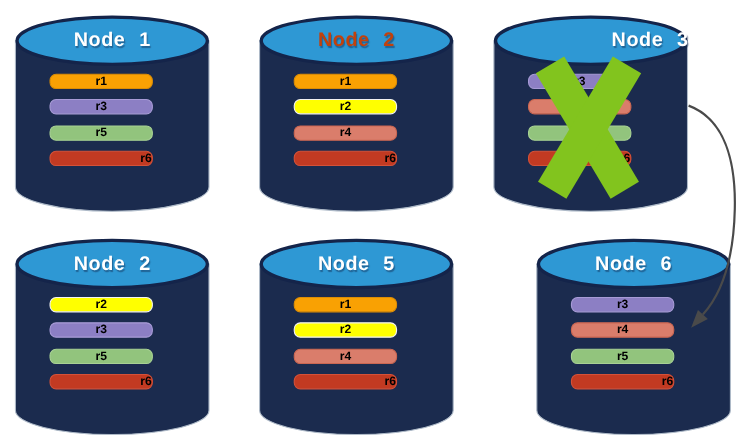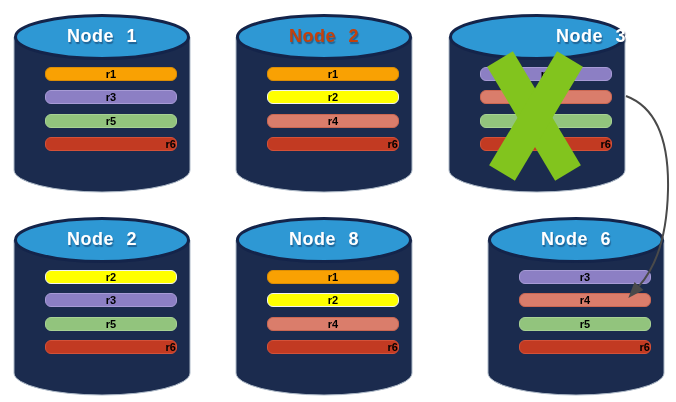--- a/index.html
+++ b/index.html
@@ -10,21 +10,21 @@
   .node .cyl { position:absolute; left:0; top:0; width:178px; height:180px; }
 
   .node .title {
     position:absolute; top:13px; left:0; width:100%;
     text-align:center; font-size:18px; font-weight:bold;
     word-spacing:7px; letter-spacing:0.5px;
     text-shadow:1px 2px 1px rgba(16,36,74,0.45);
   }
 
   .bar {
-    position:absolute; left:32px; width:132px; height:14px;
+    position:absolute; left:32px; width:94px; height:14px;
     box-sizing:border-box; border:1px solid transparent; border-radius:6px;
     font-size:11px; font-weight:bold; line-height:12px; text-align:center;
   }
   .bar.b1 { top:54px; }
   .bar.b2 { top:77px; }
   .bar.b3 { top:101px; }
   .bar.b4 { top:124px;text-align:right; }
 
   .n1 { left:13px;  top:13px; }
   .n2 { left:235px; top:13px; }
@@ -91,21 +91,21 @@
     <div class="bar b2" style="background-color: rgb(140, 127, 196); border-color: rgb(167, 155, 214); color: rgb(0, 0, 0);">r3</div>
     <div class="bar b3" style="background-color: rgb(146, 196, 125); border-color: rgb(168, 210, 148); color: rgb(0, 0, 0);">r5</div>
     <div class="bar b4" style="background-color: rgb(194, 58, 34); border-color: rgb(212, 81, 56); color: rgb(0, 0, 0);">r6</div>
   </div>
 
   <div class="node n5">
     <svg class="cyl" viewBox="0 0 178 180">
       <path d="M1,24 L1,157 A88,22 0 0 0 177,157 L177,24 Z" stroke-width="1" fill="#1B2B4E" stroke="#AEBAC8"></path>
       <ellipse cx="89" cy="24" rx="86.5" ry="21.5" stroke-width="3" fill="#2E98D4" stroke="#14244A"></ellipse>
     </svg>
-    <div class="title" style="color: rgb(255, 255, 255);">Node 8</div>
+    <div class="title" style="color: rgb(255, 255, 255);">Node 5</div>
     <div class="bar b1" style="background-color: rgb(249, 161, 3); border-color: rgb(219, 141, 5); color: rgb(0, 0, 0);">r1</div>
     <div class="bar b2" style="background-color: rgb(255, 255, 0); border-color: rgb(242, 242, 242); color: rgb(0, 0, 0);">r2</div>
     <div class="bar b3" style="background-color: rgb(218, 125, 107); border-color: rgb(203, 103, 82); color: rgb(0, 0, 0);">r4</div>
     <div class="bar b4" style="background-color: rgb(194, 58, 34); border-color: rgb(212, 81, 56); color: rgb(0, 0, 0);">r6</div>
   </div>
 
   <div class="node n6">
     <svg class="cyl" viewBox="0 0 178 180">
       <path d="M1,24 L1,157 A88,22 0 0 0 177,157 L177,24 Z" stroke-width="1" fill="#1B2B4E" stroke="#AEBAC8"></path>
       <ellipse cx="89" cy="24" rx="86.5" ry="21.5" stroke-width="3" fill="#2E98D4" stroke="#14244A"></ellipse>

